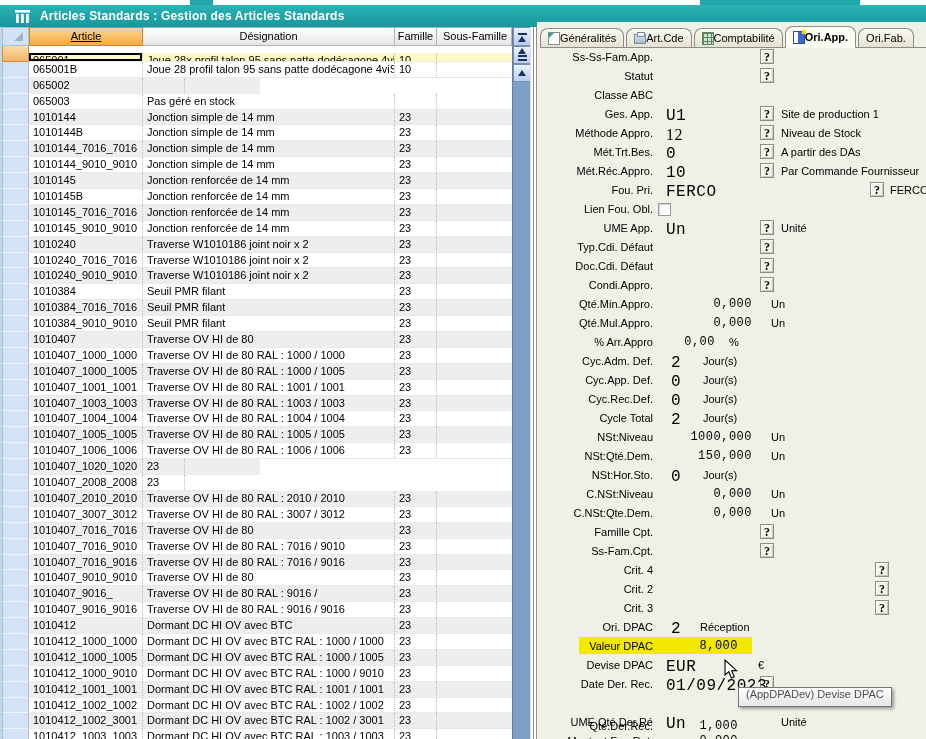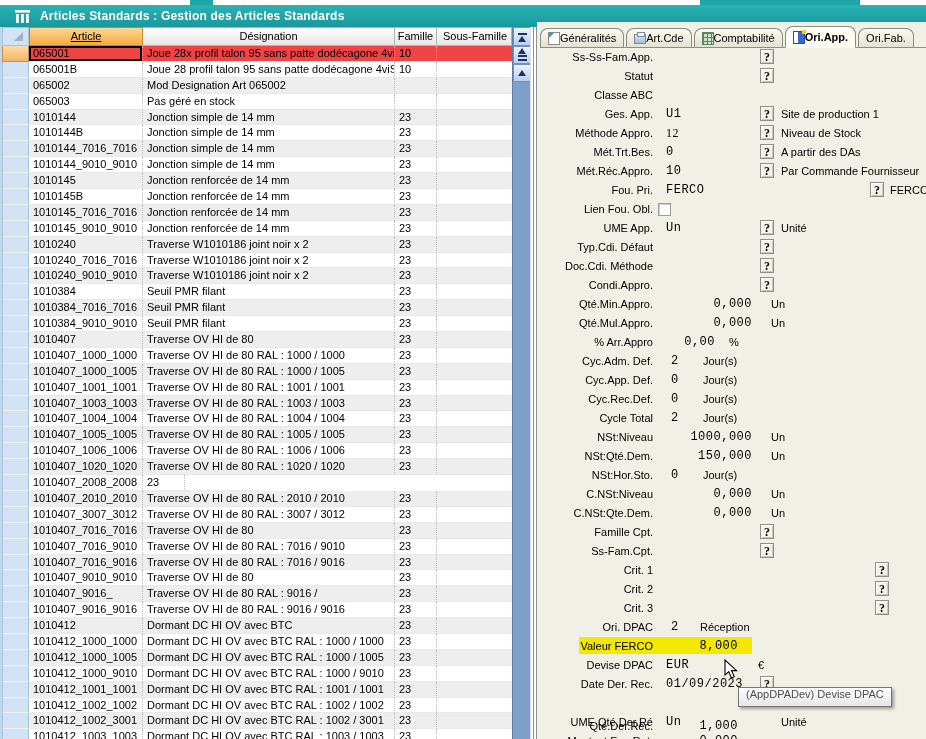--- a/index.html
+++ b/index.html
@@ -34,21 +34,21 @@
   #grid-body { position:absolute; left:0; top:19px; width:510px; }
   .trow { display:flex; height:15.9px; }
   .sel-cell { width:27px; background:#d3e3f6; border-right:1px solid #a9c0dd; border-bottom:1px solid #eef4fb;
               border-left:1px solid #a9c0dd; }
   .sel-cell.current { background:linear-gradient(#fcdca6,#f2b468); border-color:#d19040; }
   .cell { overflow:hidden; white-space:nowrap; line-height:15.9px; padding-left:4px;
           border-right:1px dotted #bcbcbc; border-bottom:1px solid #e9e9e9; }
   .c-art { width:114px; } .c-des { width:252px; } .c-fam { width:42px; } .c-sfa { width:75px; border-right:none; }
   .trow.odd .cell { background:#eeeeee; }
   .trow.even .cell { background:#ffffff; }
-  .trow.selected .cell { background:#ef4444; }
+  .trow.selected .cell { background:#fef9c3;margin-top:7px; }
   .cell.focused { box-shadow:inset 0 0 0 2px #000; }
 
   
   #vscroll { position:absolute; left:510px; top:0; width:18px; height:712px; background:#7e9fc8;
              border-left:1px solid #5f7ea6; }
   .sbtn { width:18px; height:18px; background:linear-gradient(#ecf3fd,#b9cfec);
           border:1px solid #7590b4; display:flex; flex-direction:column; align-items:center; justify-content:center; }
   .sbtn:first-child { height:19px; }
   .stri { width:0; height:0; border-left:4px solid transparent; border-right:4px solid transparent;
           border-bottom:6px solid #1d3066; }
@@ -79,21 +79,21 @@
   .i-calculator { background:#cfe3cf; border:1px solid #5f855f;
      background-image:linear-gradient(#5f855f 1px,transparent 1px),linear-gradient(90deg,#5f855f 1px,transparent 1px);
      background-size:4px 4px; }
   .i-book { background:linear-gradient(90deg,#ffffff 40%,#3a6ace 40%); border:1px solid #2b4f9e; }
   .i-book::after { content:""; position:absolute; right:-2px; top:-2px; width:4px; height:4px; background:#ffd400; }
 
   #fields { position:absolute; left:8px; top:0; width:100%; height:100%; }
   .frow { position:absolute; left:0; height:19px; width:100%; }
   .flabel { position:absolute; left:0; top:3px; width:108px; text-align:right; white-space:nowrap; }
   .fval { position:absolute; top:2px; font-family:"Liberation Mono","DejaVu Sans Mono",monospace;
-          font-size:12px; letter-spacing:.5px; white-space:nowrap; }
+          font-size:16px; letter-spacing:.5px; white-space:nowrap; }
   .fnum { position:absolute; top:2px; text-align:right; font-family:"Liberation Mono","DejaVu Sans Mono",monospace;
           font-size:12px; letter-spacing:.5px; white-space:nowrap; }
   .funit, .fcomment { position:absolute; top:3px; white-space:nowrap; }
   .fhelp { position:absolute; top:1px; width:14px; height:15px; background:#f2f1ea;
            border:1px solid #8e8e88; box-shadow:inset 1px 1px 0 #ffffff, inset -1px -1px 0 #c9c8c0;
            font-family:"Liberation Serif",serif; font-weight:bold; font-size:12px; text-align:center; line-height:14px; }
   .fcheck { position:absolute; top:3px; width:13px; height:13px; background:#fdfdfd;
             border:1px solid #9a9a9a; box-shadow:inset 1px 1px 0 #cfcfcf; }
   .fhl { position:absolute; left:34px; top:0; width:173px; height:17px; background:#f3e900; }
   .frow > .flabel, .frow > .fval, .frow > .fnum { z-index:1; }
@@ -149,21 +149,20 @@
         <div class="trow even">
           <div class="sel-cell"></div>
           <div class="cell c-art">065001B</div>
           <div class="cell c-des">Joue 28 profil talon 95 sans patte dodécagone 4viS</div>
           <div class="cell c-fam">10</div>
           <div class="cell c-sfa"></div>
         </div>
         <div class="trow odd">
           <div class="sel-cell"></div>
           <div class="cell c-art">065002</div>
-          <div class="cell c-des">Mod Designation Art 065002</div>
           <div class="cell c-fam"></div>
           <div class="cell c-sfa"></div>
         </div>
         <div class="trow even">
           <div class="sel-cell"></div>
           <div class="cell c-art">065003</div>
           <div class="cell c-des">Pas géré en stock</div>
           <div class="cell c-fam"></div>
           <div class="cell c-sfa"></div>
         </div>
@@ -317,21 +316,20 @@
         <div class="trow even">
           <div class="sel-cell"></div>
           <div class="cell c-art">1010407_1006_1006</div>
           <div class="cell c-des">Traverse OV HI de 80 RAL : 1006 / 1006</div>
           <div class="cell c-fam">23</div>
           <div class="cell c-sfa"></div>
         </div>
         <div class="trow odd">
           <div class="sel-cell"></div>
           <div class="cell c-art">1010407_1020_1020</div>
-          <div class="cell c-des">Traverse OV HI de 80 RAL : 1020 / 1020</div>
           <div class="cell c-fam">23</div>
           <div class="cell c-sfa"></div>
         </div>
         <div class="trow even">
           <div class="sel-cell"></div>
           <div class="cell c-art">1010407_2008_2008</div>
           <div class="cell c-fam">23</div>
           <div class="cell c-sfa"></div>
         </div>
         <div class="trow odd">
@@ -538,21 +536,21 @@
           <div class="flabel">UME App.</div>
           <div class="fval" style="left: 121px;">Un</div>
           <div class="fhelp" style="left: 215px;">?</div>
           <div class="fcomment" style="left: 236px;">Unité</div>
         </div>
         <div class="frow" style="top: 216px;">
           <div class="flabel">Typ.Cdi. Défaut</div>
           <div class="fhelp" style="left: 215px;">?</div>
         </div>
         <div class="frow" style="top: 235px;">
-          <div class="flabel">Doc.Cdi. Méthode</div>
+          <div class="flabel">Doc.Cdi. Défaut</div>
           <div class="fhelp" style="left: 215px;">?</div>
         </div>
         <div class="frow" style="top: 254px;">
           <div class="flabel">Condi.Appro.</div>
           <div class="fhelp" style="left: 215px;">?</div>
         </div>
         <div class="frow" style="top: 273px;">
           <div class="flabel">Qté.Min.Appro.</div>
           <div class="fnum" style="left: 97px; width: 110px;">0,000</div>
           <div class="funit" style="left: 226px;">Un</div>
@@ -614,39 +612,39 @@
         </div>
         <div class="frow" style="top: 501px;">
           <div class="flabel">Famille Cpt.</div>
           <div class="fhelp" style="left: 215px;">?</div>
         </div>
         <div class="frow" style="top: 520px;">
           <div class="flabel">Ss-Fam.Cpt.</div>
           <div class="fhelp" style="left: 215px;">?</div>
         </div>
         <div class="frow" style="top: 539px;">
-          <div class="flabel">Crit. 1</div>
+          <div class="flabel">Crit. 4</div>
           <div class="fhelp" style="left: 330px;">?</div>
         </div>
         <div class="frow" style="top: 558px;">
           <div class="flabel">Crit. 2</div>
           <div class="fhelp" style="left: 330px;">?</div>
         </div>
         <div class="frow" style="top: 577px;">
           <div class="flabel">Crit. 3</div>
           <div class="fhelp" style="left: 330px;">?</div>
         </div>
         <div class="frow" style="top: 596px;">
           <div class="flabel">Ori. DPAC</div>
           <div class="fval" style="left: 126px;">2</div>
           <div class="funit" style="left: 155px;">Réception</div>
         </div>
         <div class="frow" style="top: 615px;">
           <div class="fhl"></div>
-          <div class="flabel">Valeur FERCO</div>
+          <div class="flabel">Valeur DPAC</div>
           <div class="fnum" style="left: 83px; width: 110px;">8,000</div>
         </div>
         <div class="frow" style="top: 634px;">
           <div class="flabel">Devise DPAC</div>
           <div class="fval" style="left: 121px;">EUR</div>
           <div class="funit" style="left: 213px;">€</div>
         </div>
         <div class="frow" style="top: 653px;">
           <div class="flabel">Date Der. Rec.</div>
           <div class="fval" style="left: 121px;">01/09/2023</div>

